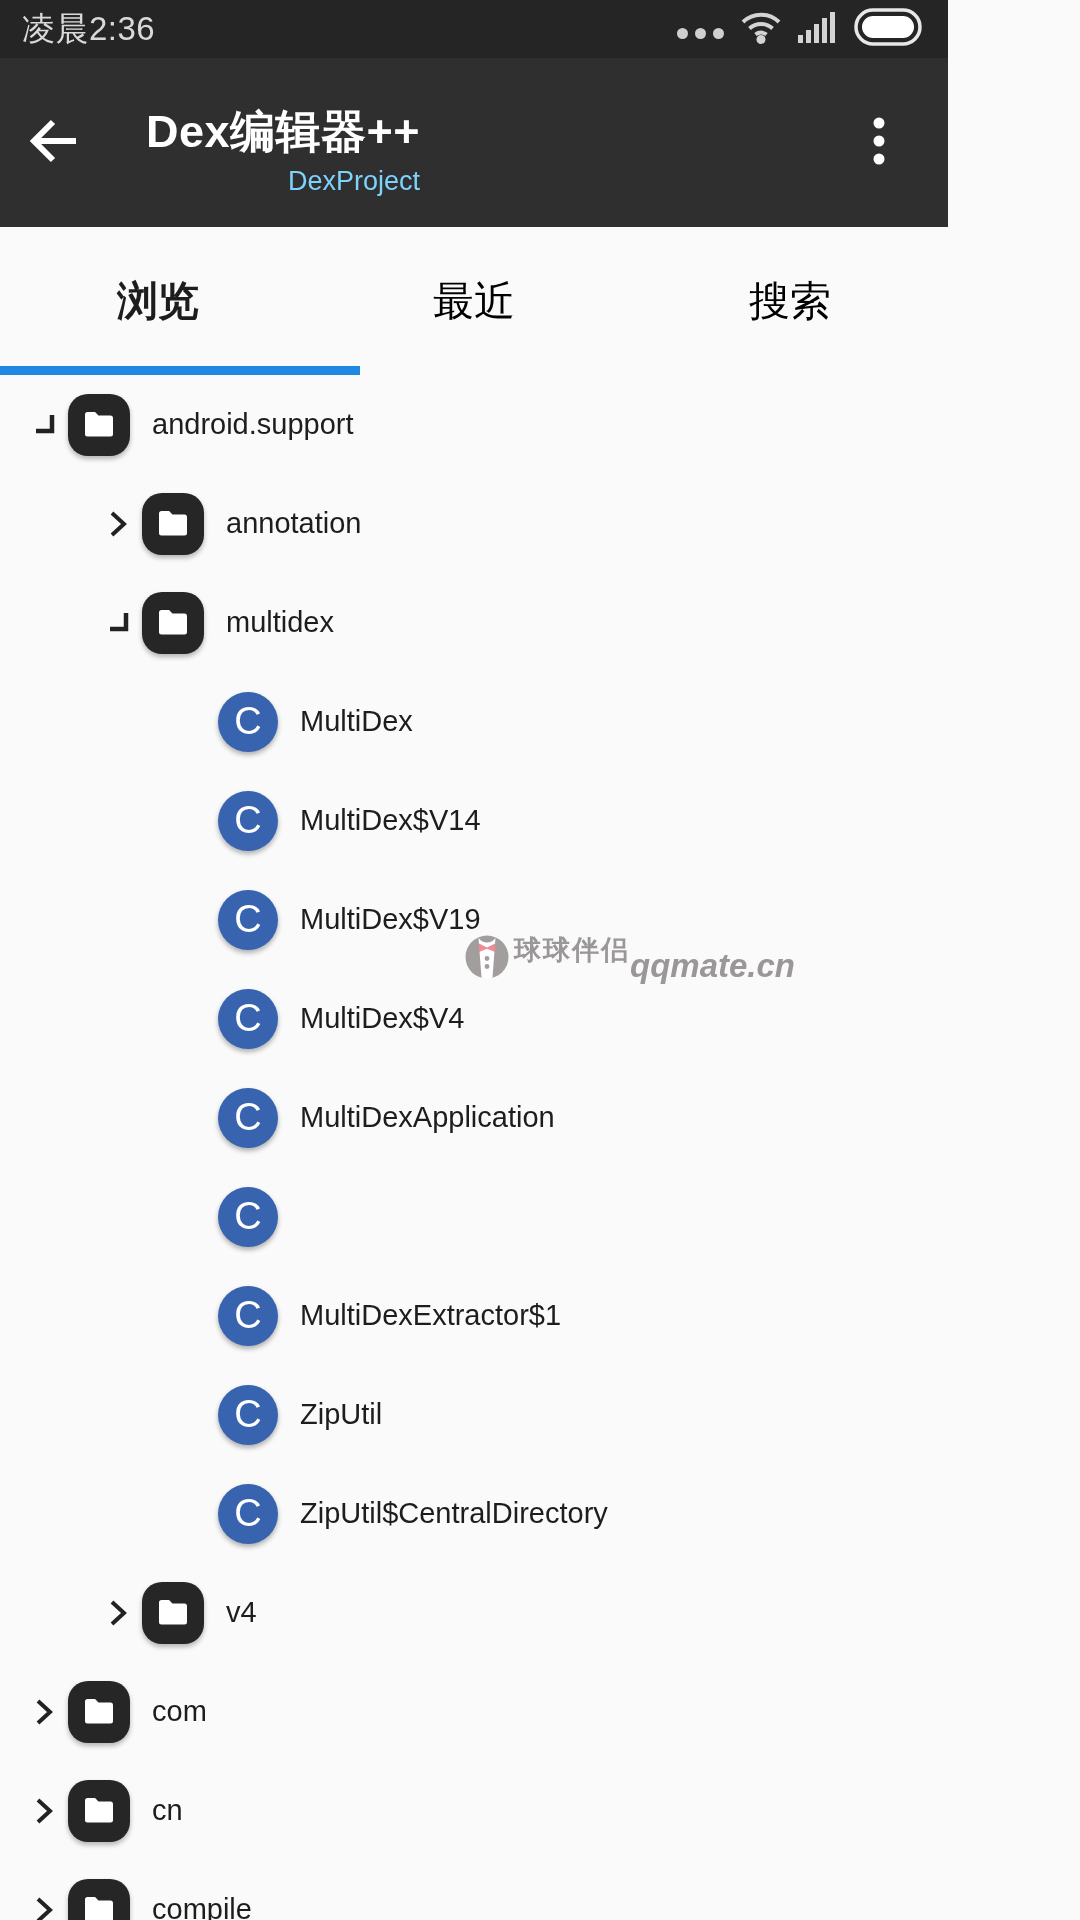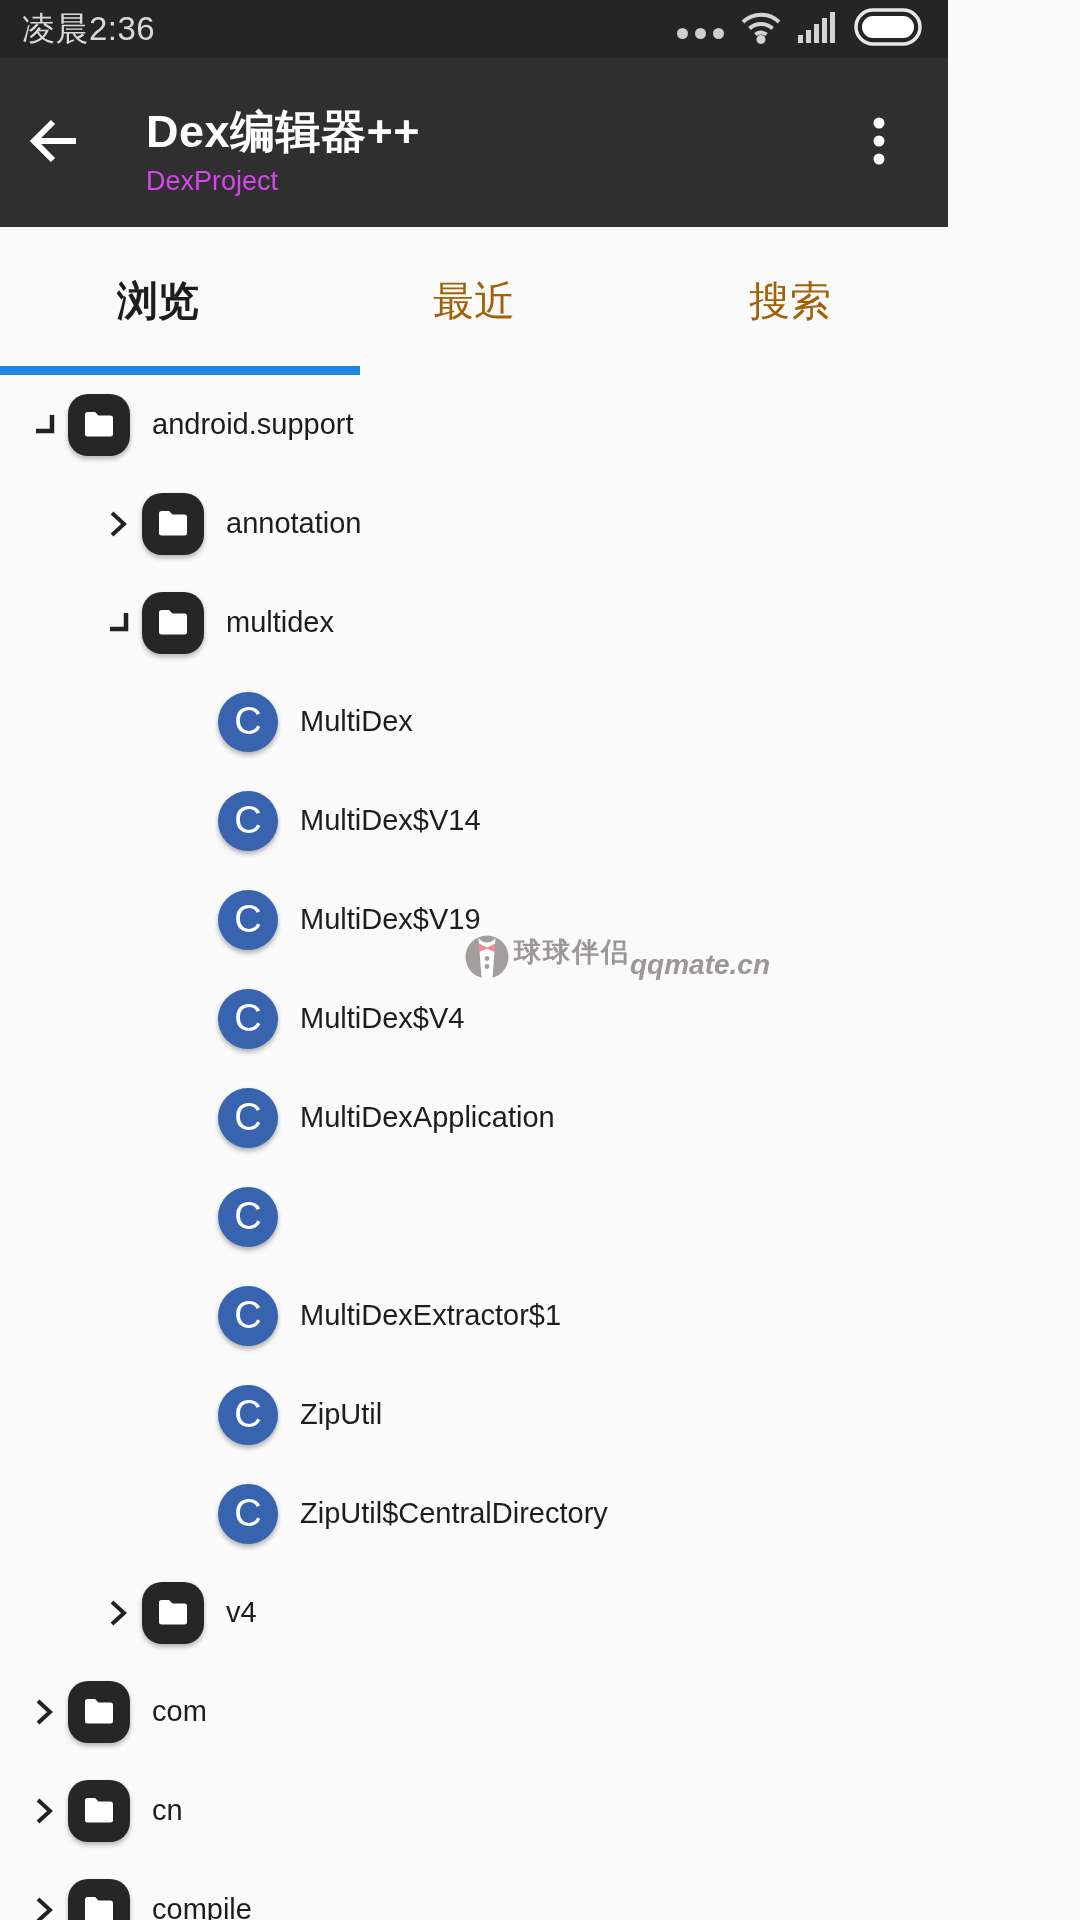--- a/index.html
+++ b/index.html
@@ -24,31 +24,31 @@
   .app-bar {
     height:169px; background:#2f2f2f; display:flex; align-items:center;
     position:relative;
   }
   .back-btn {
     width:110px; height:169px; background:none; border:none; display:flex;
     align-items:center; justify-content:center; cursor:pointer;
   }
   .titles { margin-left:36px; display:flex; flex-direction:column;margin-top:18px; }
   .app-title { color:#ffffff; font-size:45px; font-weight:bold; letter-spacing:0.5px; line-height:1.15; }
-  .app-subtitle { color:#d946ef; font-size:27px; margin-top:8px; }
+  .app-subtitle { color:#7dd3fc; font-size:27px; margin-top:8px;text-align:right; }
   .overflow-btn {
     position:absolute; right:24px; top:0; height:169px; width:90px;
     background:none; border:none; display:flex; align-items:center; justify-content:center; cursor:pointer;
   }
 
   
   .tab-bar { height:148px; background:#fafafa; display:flex; position:relative; }
   .tab {
     width:360px; height:148px; display:flex; align-items:center; justify-content:center;
-    font-size:41px; color:#a16207; cursor:pointer;
+    font-size:41px; color:#000000; cursor:pointer;
   }
   .tab.active { color:#1d1d1d; font-weight:600; }
   .tab-underline {
     position:absolute; left:0; bottom:0; width:360px; height:9px; background:#1f88e3;
   }
 
   
   .tree { position:absolute; top:375px; left:0; right:0; }
   .tree-row { height:99px; display:flex; align-items:center; }
   .chev {
@@ -67,21 +67,21 @@
   }
   .row-label { margin-left:22px; font-size:29px; color:#1d1d1d; white-space:nowrap; }
 
   
   .watermark {
     position:absolute; left:464px; top:933px; display:flex; align-items:center;
     pointer-events:none; z-index:5;
   }
   .wm-text { margin-left:4px; display:flex; flex-direction:row; line-height:1; }
   .wm-brand { font-size:27px; font-weight:bold; color:#9b9697; letter-spacing:2px; }
-  .wm-domain { font-size:28px; font-weight:bold; font-style:italic; color:#9b9697; margin-top:12px; }
+  .wm-domain { font-size:33px; font-weight:bold; font-style:italic; color:#9b9697; margin-top:12px; }
 </style>
 </head>
 <body>
 
 <div class="screen">
 
   <div class="status-bar">
     <span class="status-time">凌晨2:36</span>
     <div class="status-icons">
       <span class="sdots">

